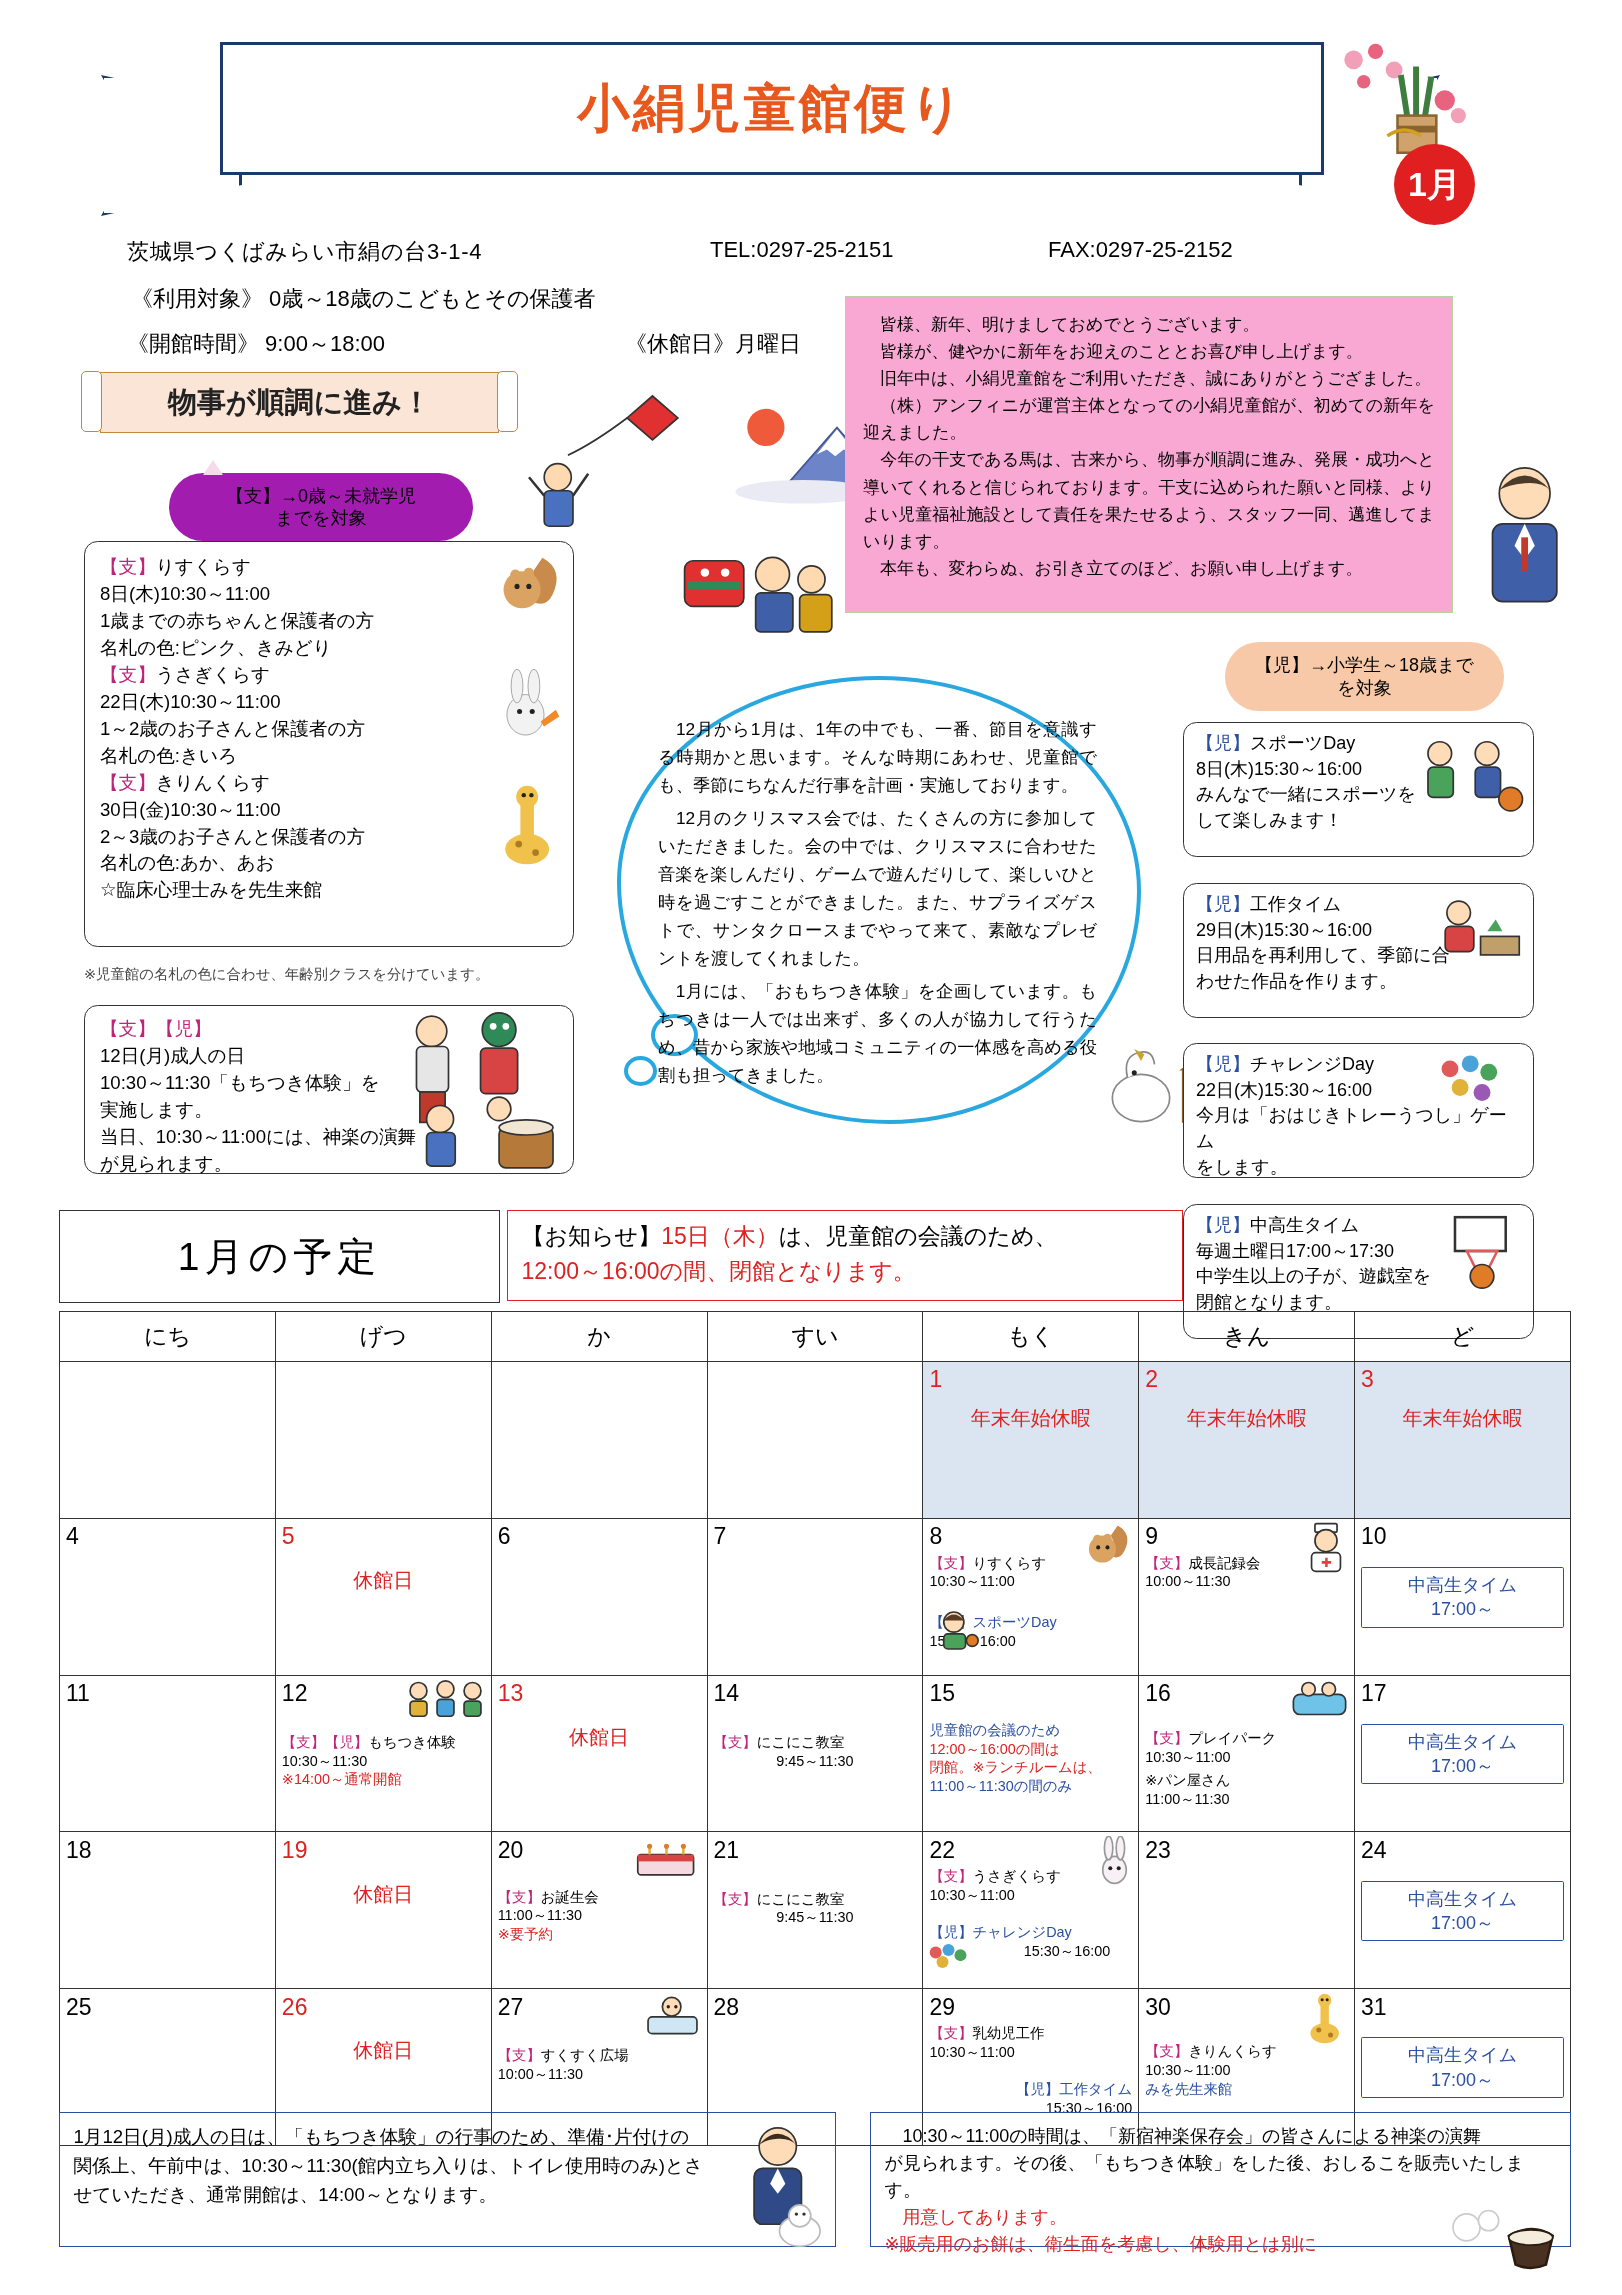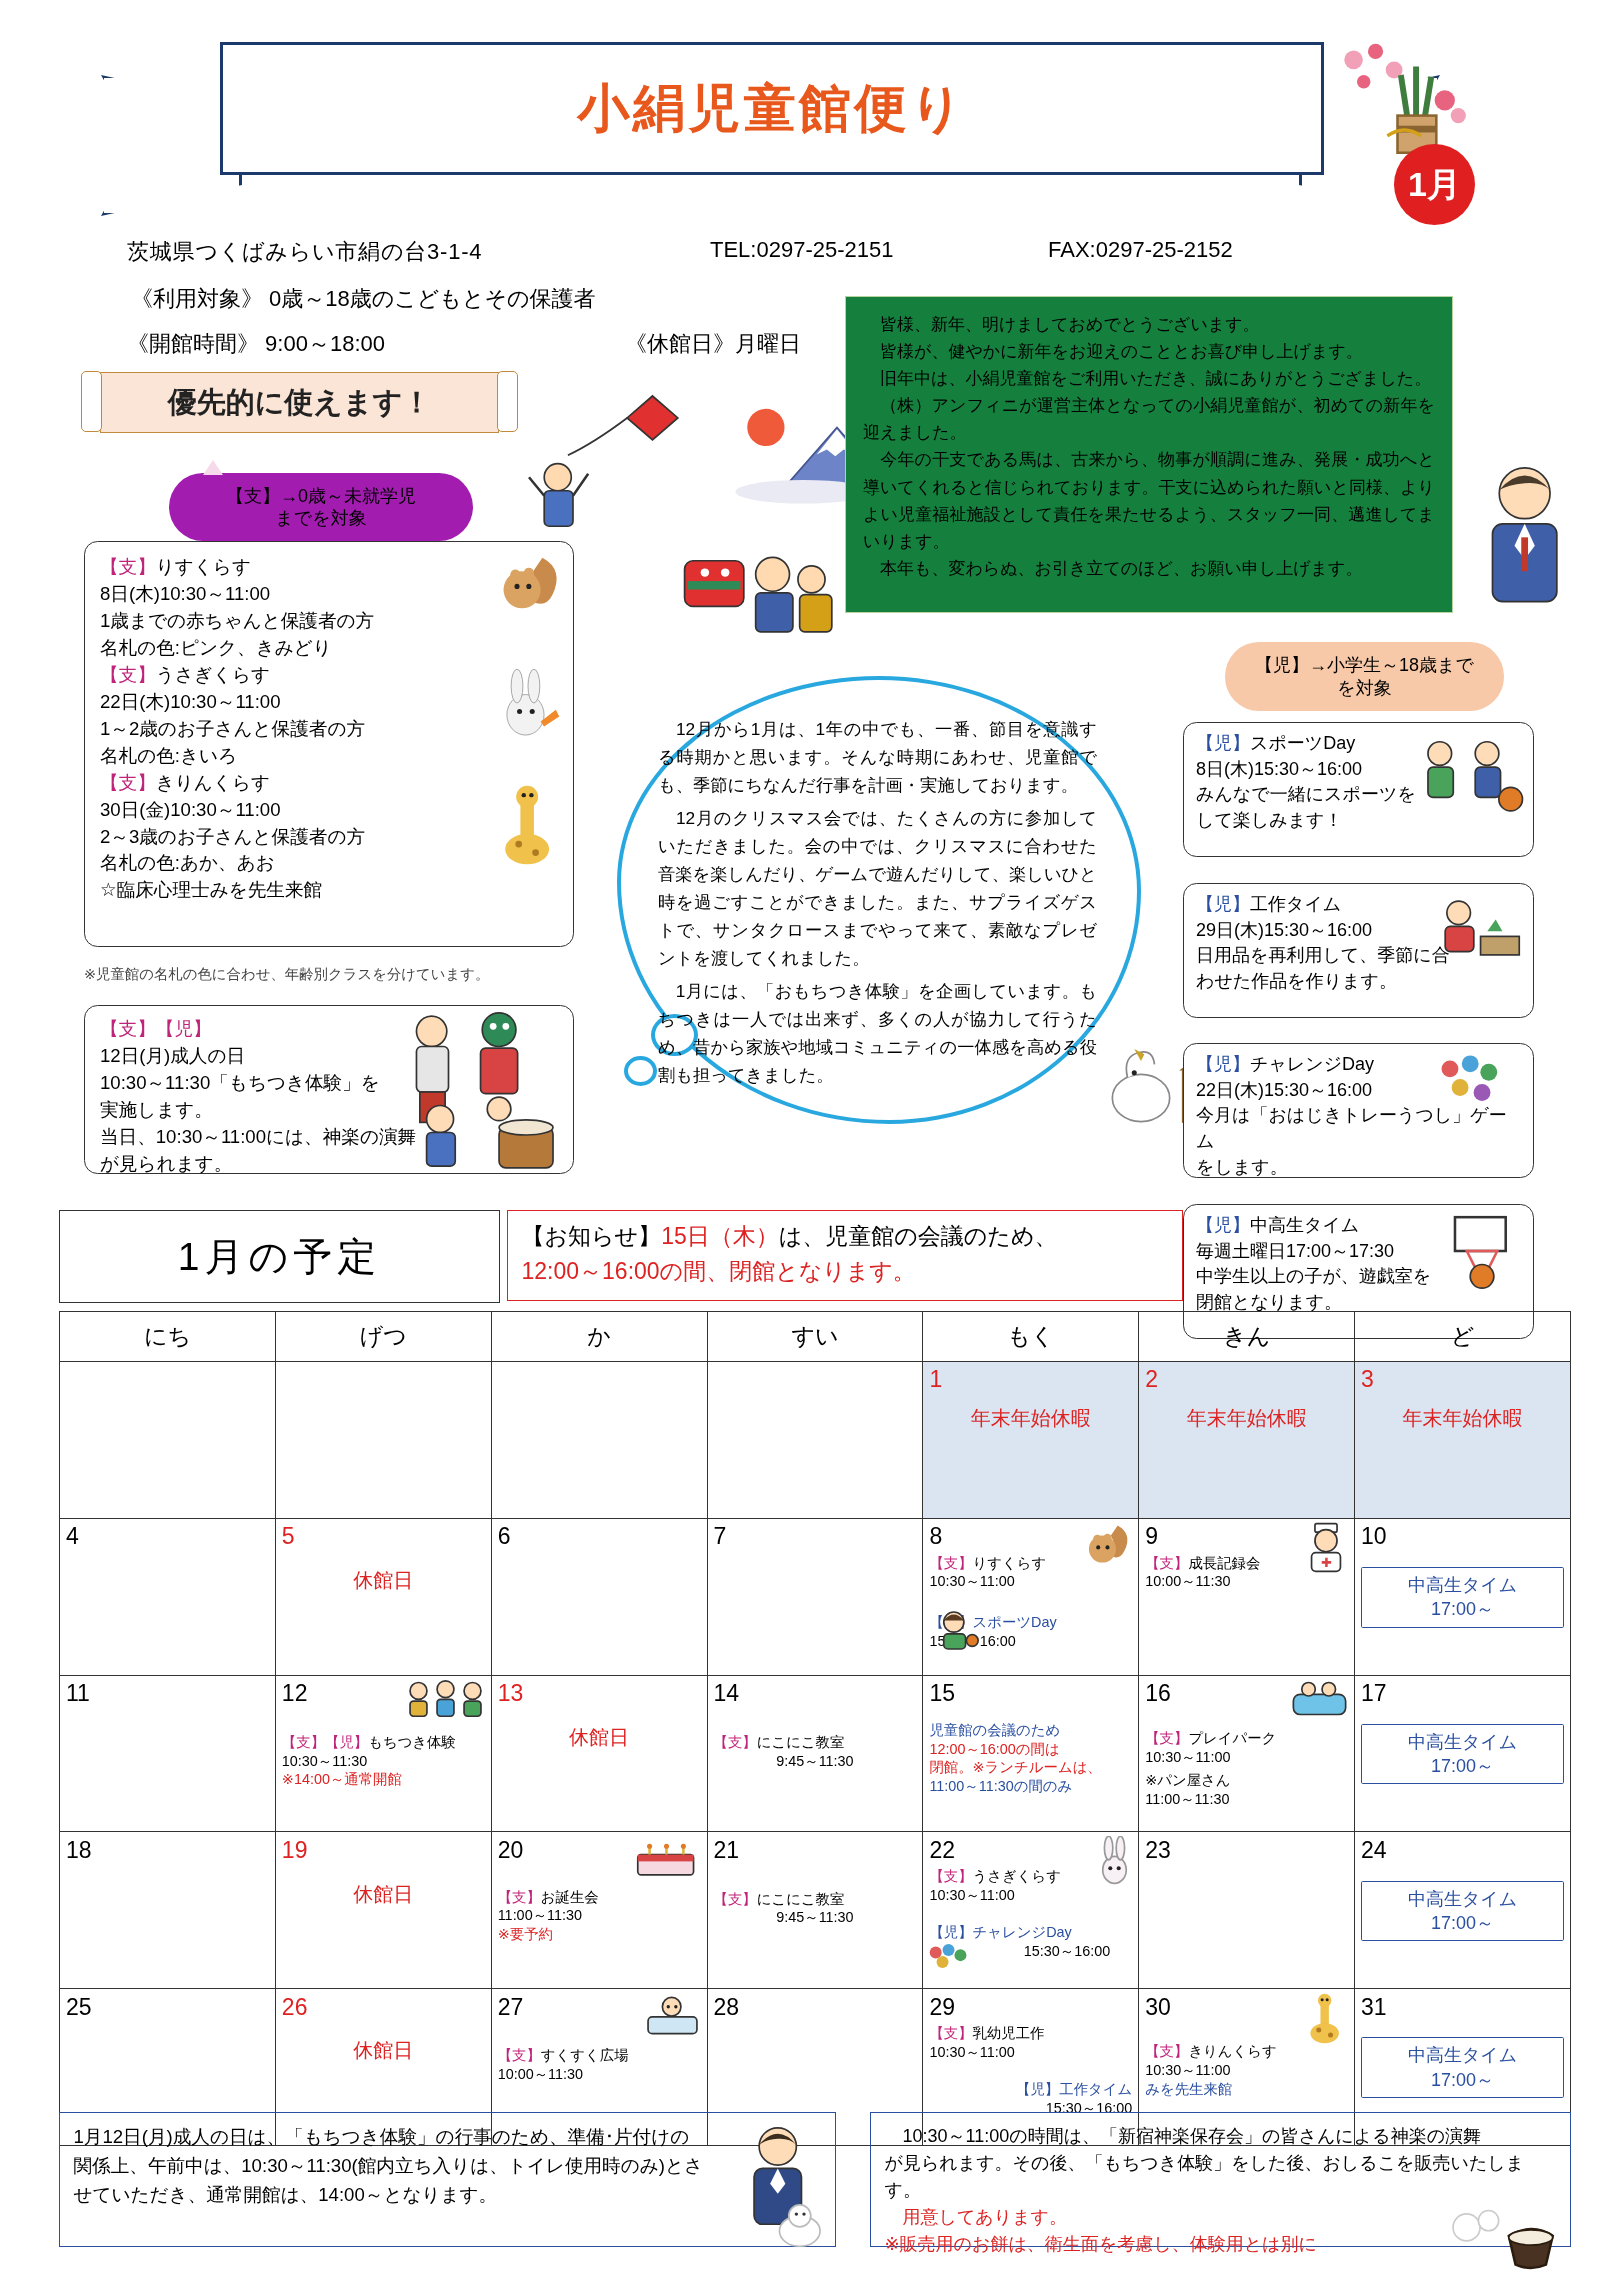--- a/index.html
+++ b/index.html
@@ -38,21 +38,21 @@
   
   .left-card{position:absolute;left:84px;top:541px;width:490px;min-height:406px;border:1.7px solid #333;border-radius:13.5px;background:#fff;padding:12px 15px;box-sizing:border-box;font-size:18.6px;line-height:1.45;}
   .tag{color:#c0247a;}
   .tag-j{color:#2a4fa0;}
   .left-note{position:absolute;left:84px;top:965px;width:490px;font-size:14.4px;color:#444;}
 
   
   .left-card2{position:absolute;left:84px;top:1005px;width:490px;height:169px;border:1.7px solid #333;border-radius:13.5px;background:#fff;padding:10px 15px;box-sizing:border-box;font-size:18.6px;line-height:1.45;}
 
   
-  .greeting{position:absolute;left:845px;top:296px;width:608px;height:317px;background:#15803d;border:0.8px solid #b7d3a0;padding:13.5px 17px;box-sizing:border-box;font-size:17px;line-height:1.6;text-align:justify;}
+  .greeting{position:absolute;left:845px;top:296px;width:608px;height:317px;background:#f9a8d4;border:0.8px solid #b7d3a0;padding:13.5px 17px;box-sizing:border-box;font-size:17px;line-height:1.6;text-align:justify;}
 
   
   .cloud{position:absolute;left:617px;top:676px;width:524px;height:448px;}
   .cloud-body{position:absolute;inset:0;background:#fff;border:4.2px solid #29a8e0;border-radius:50% 50% 48% 52% / 46% 48% 52% 54%;}
   .cloud-text{position:absolute;left:41px;top:39px;width:439px;font-size:17.3px;line-height:1.62;text-align:justify;}
   .cloud-tail1{position:absolute;left:34px;top:338px;width:39px;height:34px;background:#fff;border:4.2px solid #29a8e0;border-radius:50%;}
   .cloud-tail2{position:absolute;left:6.8px;top:380px;width:25px;height:22px;background:#fff;border:4.2px solid #29a8e0;border-radius:50%;}
 
   
   .rcard{position:absolute;left:1183px;width:351px;border:1.7px solid #333;border-radius:13.5px;background:#fff;padding:8.4px 12px;box-sizing:border-box;font-size:18px;line-height:1.42;}
@@ -110,21 +110,21 @@
   </div>
   <div class="month-badge">1月</div>
 
   <div class="addr">茨城県つくばみらい市絹の台3-1-4</div>
   <div class="tel">TEL:0297-25-2151</div>
   <div class="fax">FAX:0297-25-2152</div>
   <div class="target">《利用対象》 0歳～18歳のこどもとその保護者</div>
   <div class="hours">《開館時間》 9:00～18:00</div>
   <div class="closed">《休館日》月曜日</div>
 
-  <div class="event-head">優先的に使えます！</div>
+  <div class="event-head">物事が順調に進み！</div>
 
   <div style="position:absolute;left:507px;top:384px;">
     <svg width="203" height="161" viewBox="0 0 240 190">
       <path d="M172 14 l30 26 -30 26 -30 -26 z" fill="#e03030" stroke="#333" stroke-width="2"></path>
       <path d="M142 40 q-40 30 -70 44" stroke="#333" stroke-width="2" fill="none"></path>
       <circle cx="60" cy="110" r="16" fill="#ffd9b0" stroke="#333" stroke-width="2"></circle>
       <rect x="44" y="126" width="34" height="42" rx="6" fill="#4a70c0" stroke="#333" stroke-width="2"></rect>
       <path d="M44 132 l-18 -22 M78 132 l18 -26" stroke="#333" stroke-width="3" fill="none"></path>
     </svg>
   </div>

